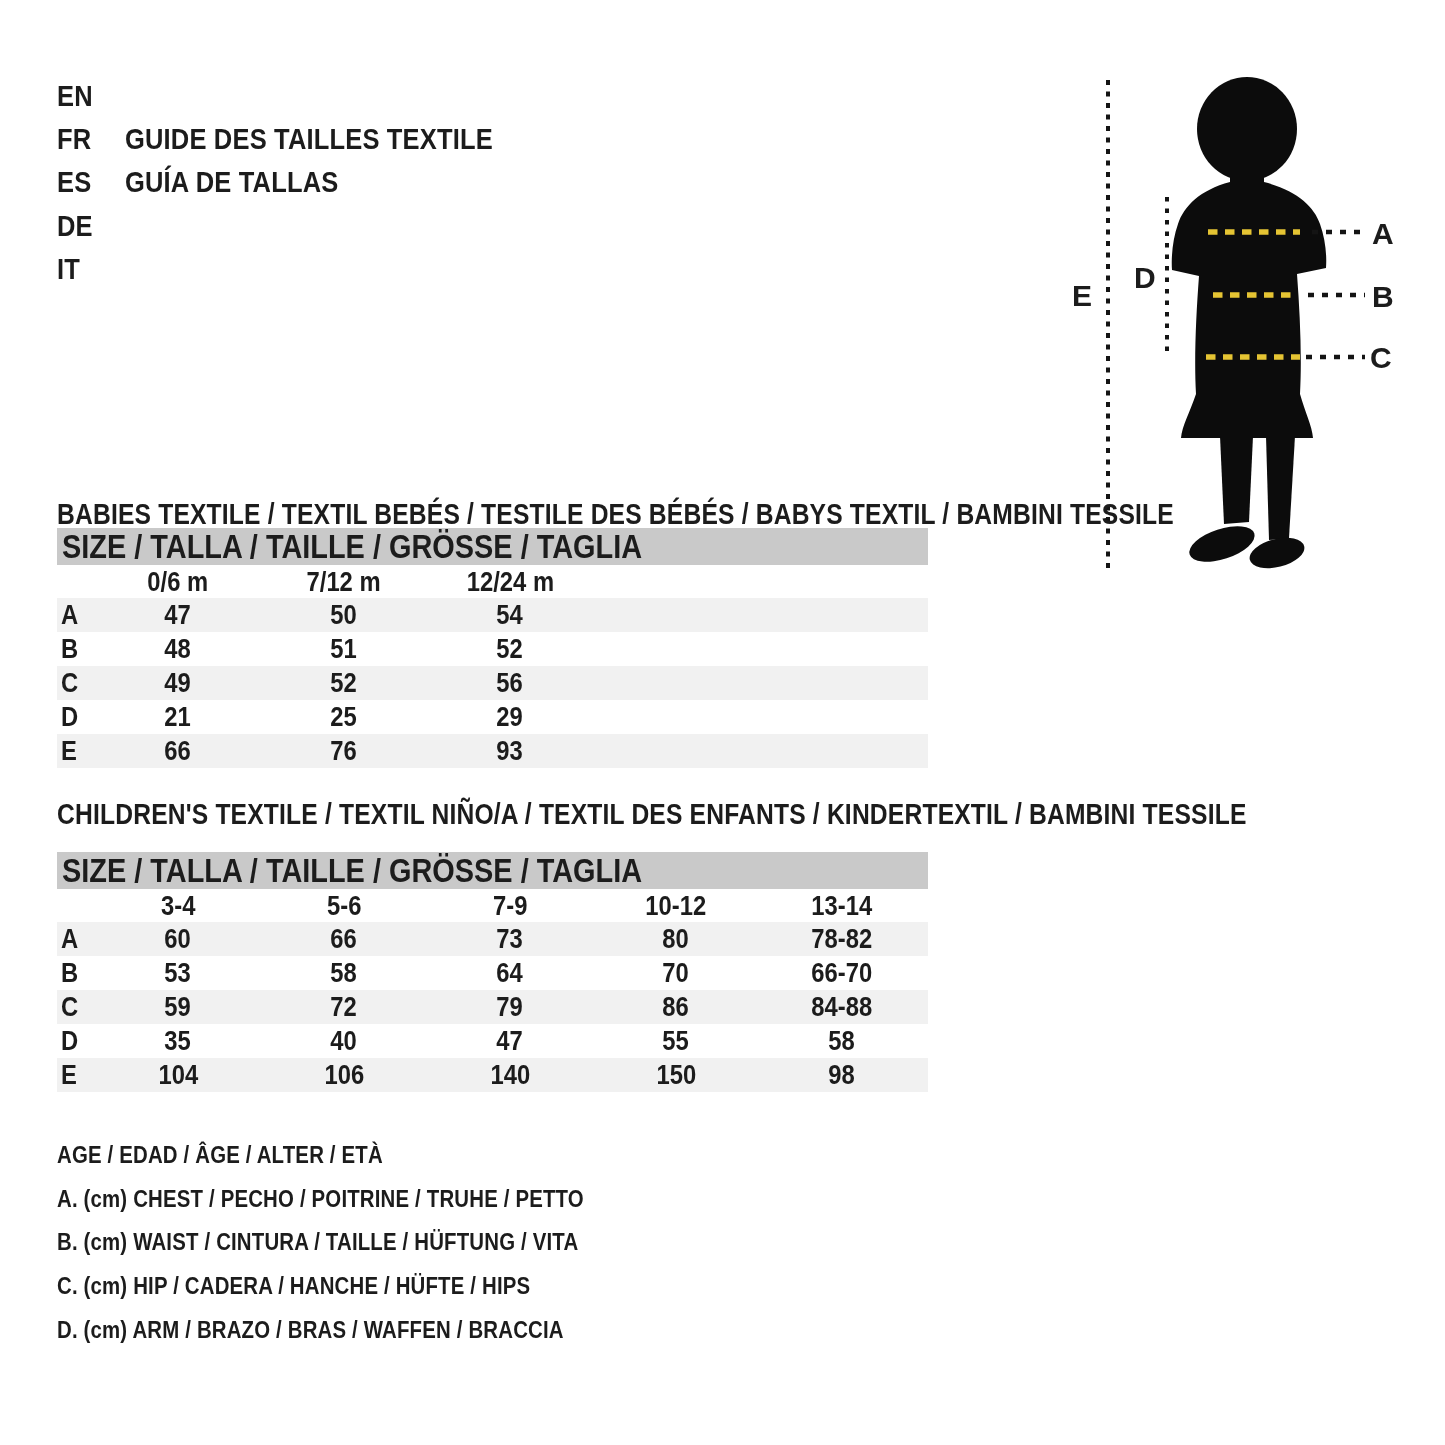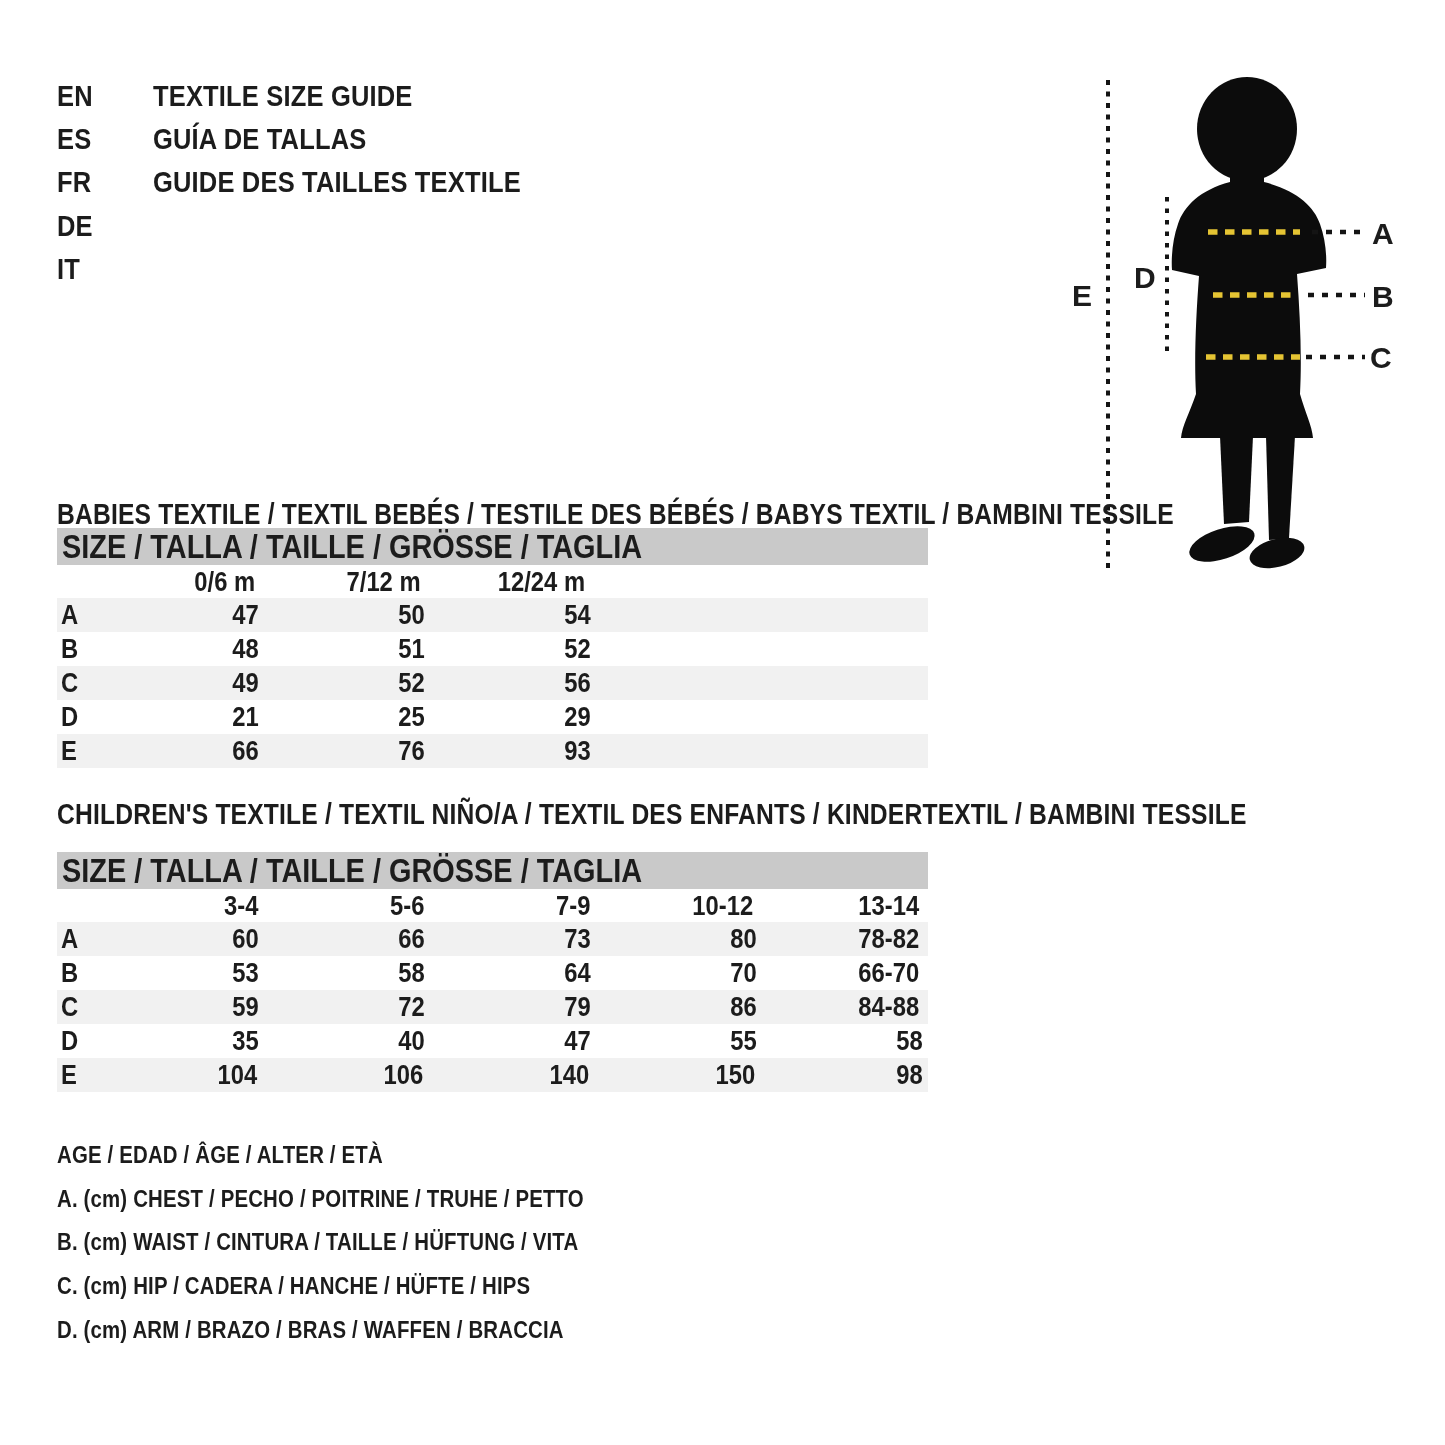--- a/index.html
+++ b/index.html
@@ -10,61 +10,60 @@
     color:#1c1c1c;
     -webkit-font-smoothing:antialiased;
   }
   
   .cx  { display:inline-block; transform:scaleX(.85); transform-origin:0 50%; white-space:nowrap; }
   .cxc { display:inline-block; transform:scaleX(.85); transform-origin:50% 50%; white-space:nowrap; }
 
   
   .lang-block { position:absolute; left:57px; top:74px; }
   .lang-row   { display:flex; height:43.2px; line-height:43.2px;
-                font-size:30px; font-weight:700; letter-spacing:.2px;gap:28px; }
+                font-size:30px; font-weight:700; letter-spacing:.2px; }
   .lang-code  { width:68px; }
 
   
   .figure { position:absolute; left:1050px; top:60px; width:395px; height:540px; }
   .figure text { font-family:"Liberation Sans", sans-serif; font-weight:700; font-size:30px; fill:#1c1c1c; }
 
   
   .section-title { position:absolute; left:57px; font-size:29px; font-weight:700; letter-spacing:.2px; }
 
   
   .sizetable { position:absolute; left:57px; width:871px; }
   .size-bar  { height:37px; line-height:37px; background:#c9c9c9;
                font-size:34px; font-weight:700; padding-left:5px; box-sizing:border-box; }
   .trow      { display:grid; height:34px; line-height:34px; font-size:28px; font-weight:700; }
   .cols-3    { grid-template-columns:38px 166px 166px 166px; }
   .cols-5    { grid-template-columns:38px 166px 166px 166px 166px 166px; }
   .thead     { height:33px; line-height:33px; }
   .trow.alt  { background:#f1f1f1; }
-  .cell      { text-align:right; }
+  .cell      { text-align:center; }
   .cell.label{ text-align:left; padding-left:4px; }
 
   
   .legend { position:absolute; left:57px; top:1133px; }
   .legend-line { height:43.7px; line-height:43.7px; font-size:24px; font-weight:700; letter-spacing:.2px; }
 </style>
 </head>
 <body>
 
 <div class="lang-block">
   <div class="lang-row">
     <div class="lang-code"><span class="cx">EN</span></div>
-    <div><span class="cx">TEXTILE SIZE GUIDE</span></div>
+  </div>
+  <div class="lang-row">
+    <div class="lang-code"><span class="cx">FR</span></div>
+    <div><span class="cx">GUIDE DES TAILLES TEXTILE</span></div>
   </div>
   <div class="lang-row">
     <div class="lang-code"><span class="cx">ES</span></div>
     <div><span class="cx">GUÍA DE TALLAS</span></div>
-  </div>
-  <div class="lang-row">
-    <div class="lang-code"><span class="cx">FR</span></div>
-    <div><span class="cx">GUIDE DES TAILLES TEXTILE</span></div>
   </div>
   <div class="lang-row">
     <div class="lang-code"><span class="cx">DE</span></div>
   </div>
   <div class="lang-row">
     <div class="lang-code"><span class="cx">IT</span></div>
   </div>
 </div>
 
 <svg class="figure" viewBox="0 0 395 540" aria-hidden="true">

